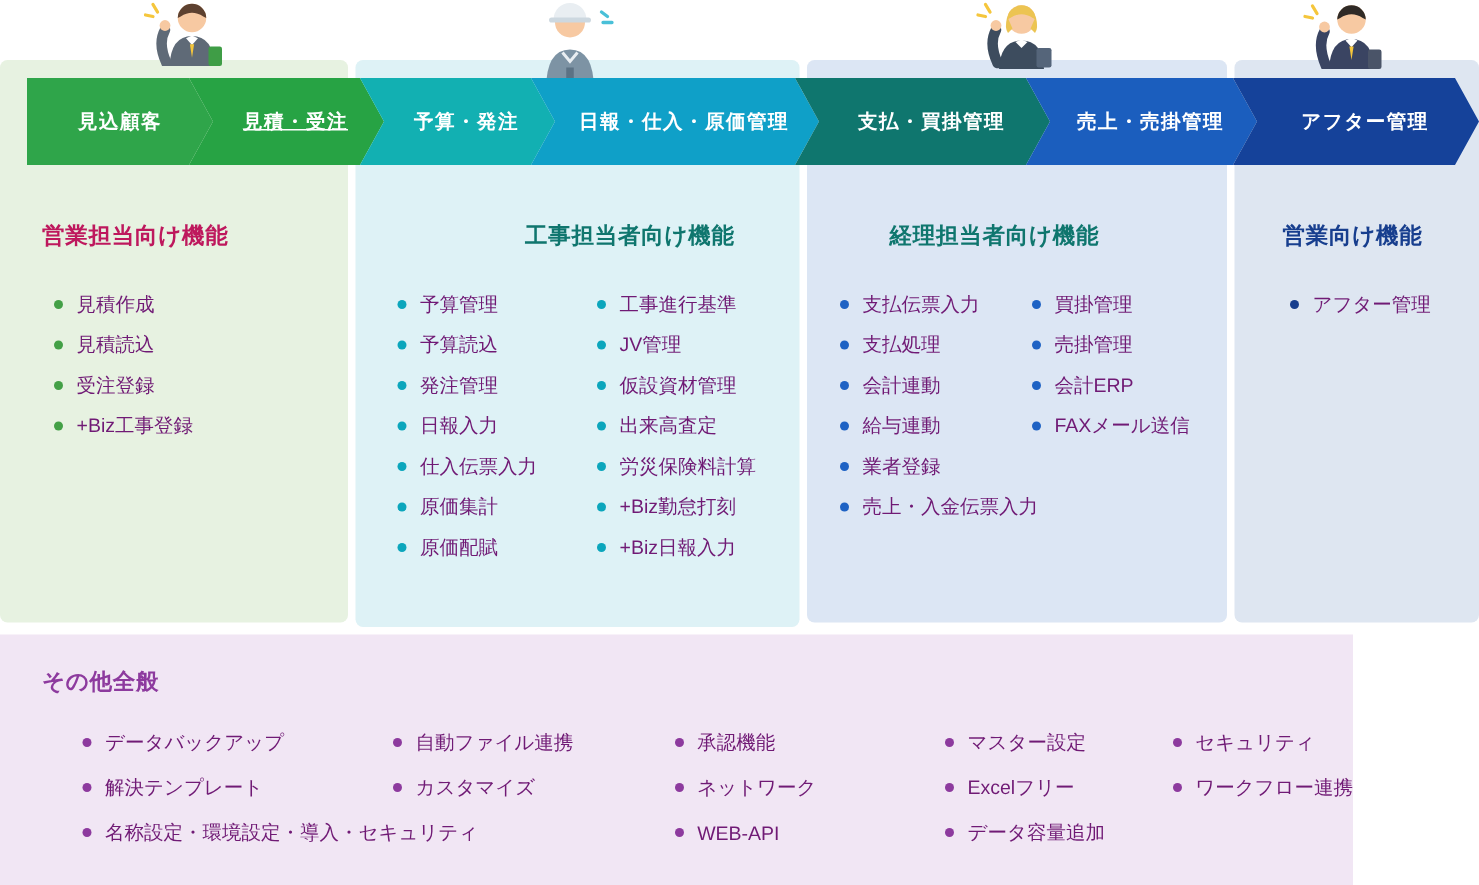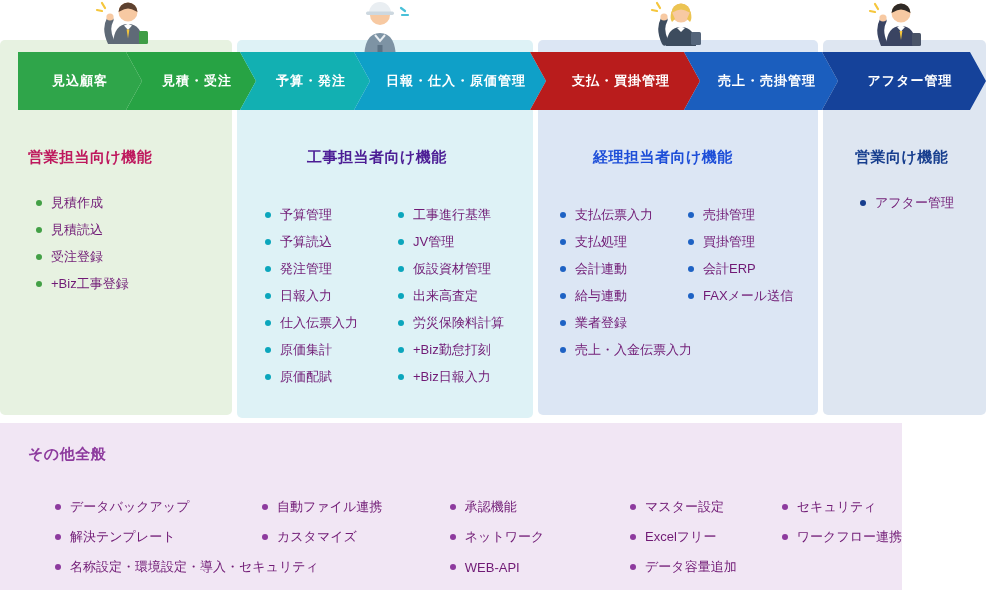--- a/index.html
+++ b/index.html
@@ -15,21 +15,21 @@
   .panel-after        { left:823px; top:40px; width:163px; height:375px; }
   .panel-general      { left:0;   top:423px; width:902px; height:167px; border-radius:0; }
 
   .panel h2 { font-size:15px; font-weight:700; letter-spacing:.5px; }
   .panel-sales h2        { margin:108px 0 0 28px; }
   .panel-construction h2 { margin:108px 0 0 70px; }
   .panel-accounting h2   { margin:108px 0 0 55px; }
   .panel-after h2        { margin:108px 0 0 32px; }
   .panel-general h2      { margin:22px 0 0 28px; }
 
-  ul.list { list-style:none;margin-top:12px; }
+  ul.list { list-style:none; }
   .panel-sales > ul.list { margin:22px 0 0 36px; }
   .panel-after > ul.list { margin:22px 0 0 37px; }
   .cols { display:flex; align-items:flex-start; }
   .panel-construction .cols { margin:22px 0 0 28px; }
   .panel-construction .c1 { width:133px; }
   .panel-accounting .cols { margin:22px 0 0 22px; }
   .panel-accounting .c1 { width:128px; }
 
   .item { display:flex; align-items:center; height:27px; font-size:13px; color:#701a75; white-space:nowrap; }
   .dot { width:6px; height:6px; border-radius:50%; margin-right:9px; flex:0 0 6px; background:#666; }
@@ -128,21 +128,21 @@
           <span class="label">受注登録</span>
         </li>
         <li class="item">
           <span class="dot" style="background: rgb(67, 160, 70);"></span>
           <span class="label">+Biz工事登録</span>
         </li>
       </ul>
   </div>
 
   <div class="panel panel-construction" style="background: rgb(222, 242, 246);">
-    <h2 style="color: #4c1d95;">工事担当者向け機能</h2>
+    <h2 style="color: #0f766e; text-align: center;">工事担当者向け機能</h2>
     <div class="cols">
       <ul class="list c1">
           <li class="item">
             <span class="dot" style="background: rgb(11, 166, 188);"></span>
             <span class="label">予算管理</span>
           </li>
           <li class="item">
             <span class="dot" style="background: rgb(11, 166, 188);"></span>
             <span class="label">予算読込</span>
           </li>
@@ -194,21 +194,21 @@
           </li>
           <li class="item">
             <span class="dot" style="background: rgb(11, 166, 188);"></span>
             <span class="label">+Biz日報入力</span>
           </li>
         </ul>
     </div>
   </div>
 
   <div class="panel panel-accounting" style="background: rgb(220, 230, 244);">
-    <h2 style="color: #1d4ed8;">経理担当者向け機能</h2>
+    <h2 style="color: #0f766e;">経理担当者向け機能</h2>
     <div class="cols">
       <ul class="list c1">
           <li class="item">
             <span class="dot" style="background: rgb(30, 98, 196);"></span>
             <span class="label">支払伝票入力</span>
           </li>
           <li class="item">
             <span class="dot" style="background: rgb(30, 98, 196);"></span>
             <span class="label">支払処理</span>
           </li>
@@ -225,25 +225,25 @@
             <span class="label">業者登録</span>
           </li>
           <li class="item">
             <span class="dot" style="background: rgb(30, 98, 196);"></span>
             <span class="label">売上・入金伝票入力</span>
           </li>
         </ul>
       <ul class="list c2">
           <li class="item">
             <span class="dot" style="background: rgb(30, 98, 196);"></span>
+            <span class="label">買掛管理</span>
+          </li>
+          <li class="item">
+            <span class="dot" style="background: rgb(30, 98, 196);"></span>
             <span class="label">売掛管理</span>
-          </li>
-          <li class="item">
-            <span class="dot" style="background: rgb(30, 98, 196);"></span>
-            <span class="label">買掛管理</span>
           </li>
           <li class="item">
             <span class="dot" style="background: rgb(30, 98, 196);"></span>
             <span class="label">会計ERP</span>
           </li>
           <li class="item">
             <span class="dot" style="background: rgb(30, 98, 196);"></span>
             <span class="label">FAXメール送信</span>
           </li>
         </ul>
@@ -257,30 +257,30 @@
           <span class="dot" style="background: rgb(23, 62, 142);"></span>
           <span class="label">アフター管理</span>
         </li>
       </ul>
   </div>
 
   <div class="flow">
     <div class="step first w1" style="background: rgb(47, 165, 74);">
         <span>見込顧客</span>
       </div>
-    <div class="step w2" style="background: rgb(39, 163, 68);">
+    <div class="step w2" style="background: rgb(39, 163, 68); text-decoration: underline;">
         <span>見積・受注</span>
       </div>
     <div class="step w3" style="background: rgb(18, 176, 178);">
         <span>予算・発注</span>
       </div>
     <div class="step w4" style="background: rgb(15, 160, 200);">
         <span>日報・仕入・原価管理</span>
       </div>
-    <div class="step w5" style="background: #b91c1c;">
+    <div class="step w5" style="background: #0f766e;">
         <span>支払・買掛管理</span>
       </div>
     <div class="step w6" style="background: rgb(27, 94, 190);">
         <span>売上・売掛管理</span>
       </div>
     <div class="step w7" style="background: rgb(21, 66, 154);">
         <span>アフター管理</span>
       </div>
   </div>
 

